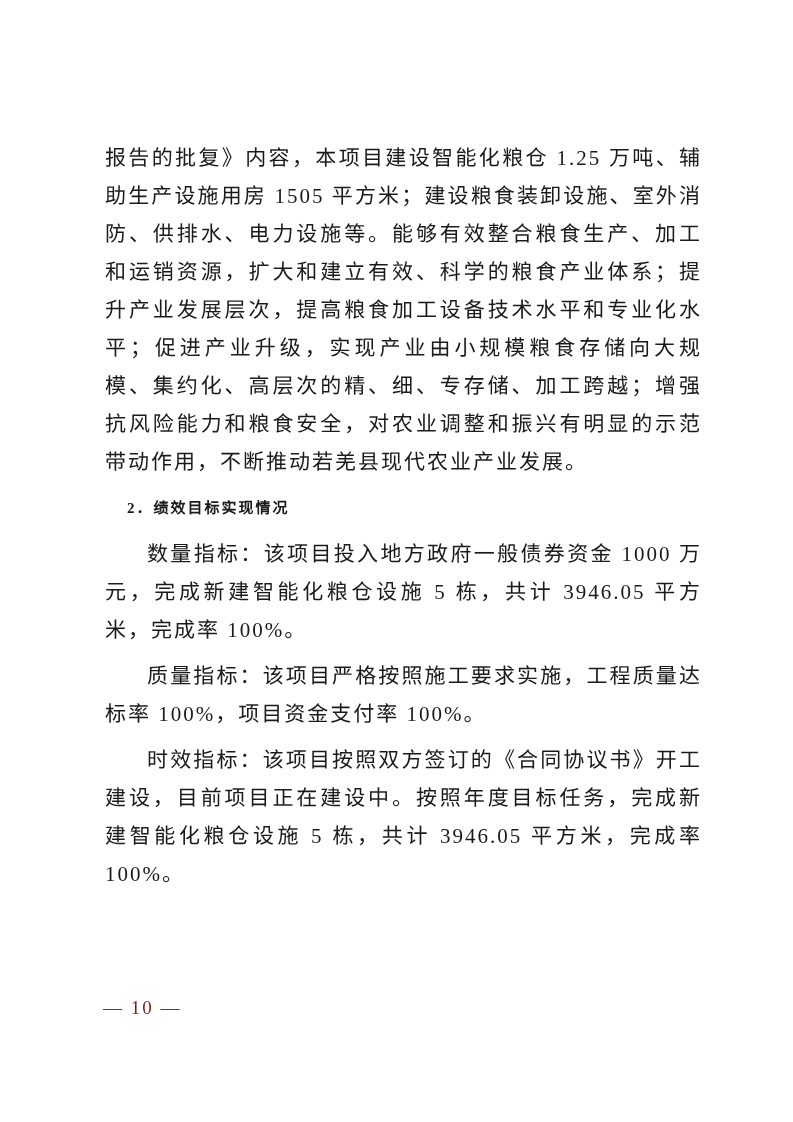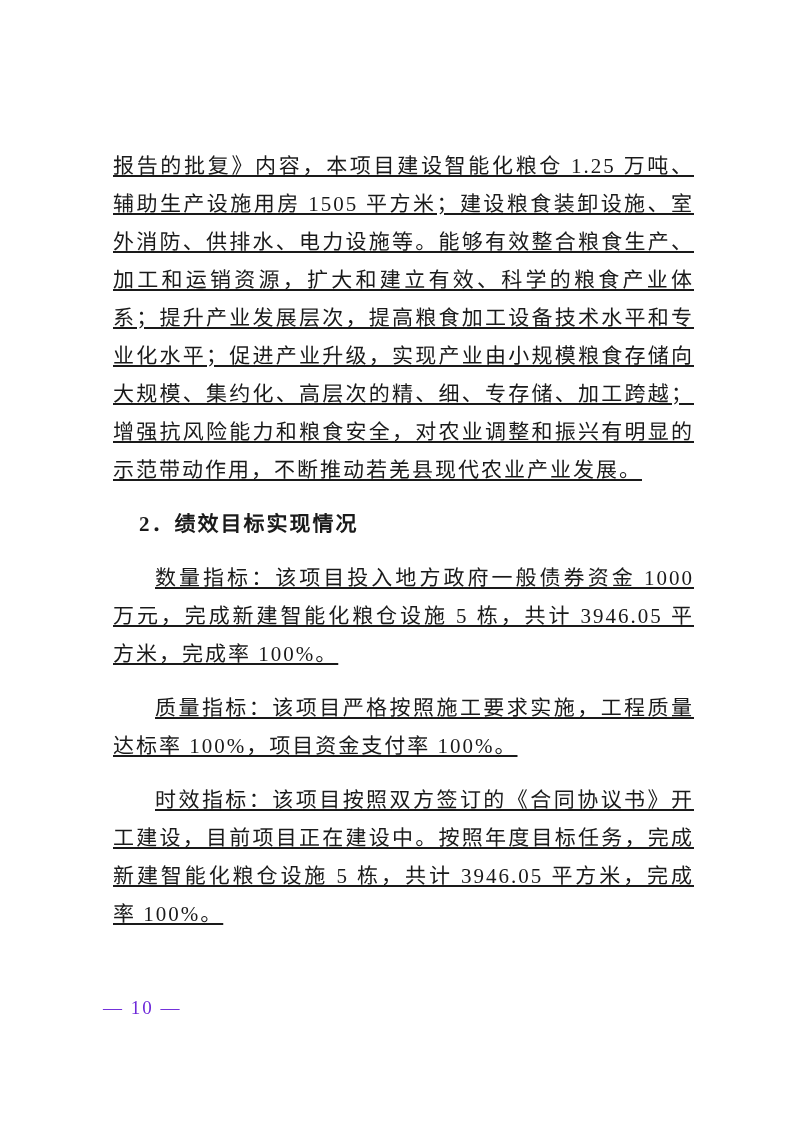--- a/index.html
+++ b/index.html
@@ -21,42 +21,41 @@
     left: 97px;
     top: 131px;
     width: 613px;
     font-size: 21px;
     line-height: 38px;
     letter-spacing: 2px;
     text-align: justify;
     text-justify: inter-character;
   }
   .para {
-    margin: 16px;
+    margin: 8px;
     padding: 0;
-    text-decoration: underline;
   }
   .para.indent {
     text-indent: 2em;
   }
   .heading {
     margin: 0;
     padding: 0;
-    font-size: 21px;
+    font-size: 15px;
     font-weight: bold;
     text-indent: 2em;
     letter-spacing: 2px;
   }
   .page-footer {
     position: absolute;
     left: 103px;
     top: 997px;
     font-size: 19px;
     letter-spacing: 2px;
-    color: #6d28d9;
+    color: #7f1d1d;
     white-space: nowrap;
   }
 </style>
 </head>
 <body>
 
 <div class="page">
   <div class="body-text">
     <p class="para">报告的批复》内容，本项目建设智能化粮仓 1.25 万吨、辅助生产设施用房 1505 平方米；建设粮食装卸设施、室外消防、供排水、电力设施等。能够有效整合粮食生产、加工和运销资源，扩大和建立有效、科学的粮食产业体系；提升产业发展层次，提高粮食加工设备技术水平和专业化水平；促进产业升级，实现产业由小规模粮食存储向大规模、集约化、高层次的精、细、专存储、加工跨越；增强抗风险能力和粮食安全，对农业调整和振兴有明显的示范带动作用，不断推动若羌县现代农业产业发展。</p>
     <h2 class="heading">2．绩效目标实现情况</h2>

